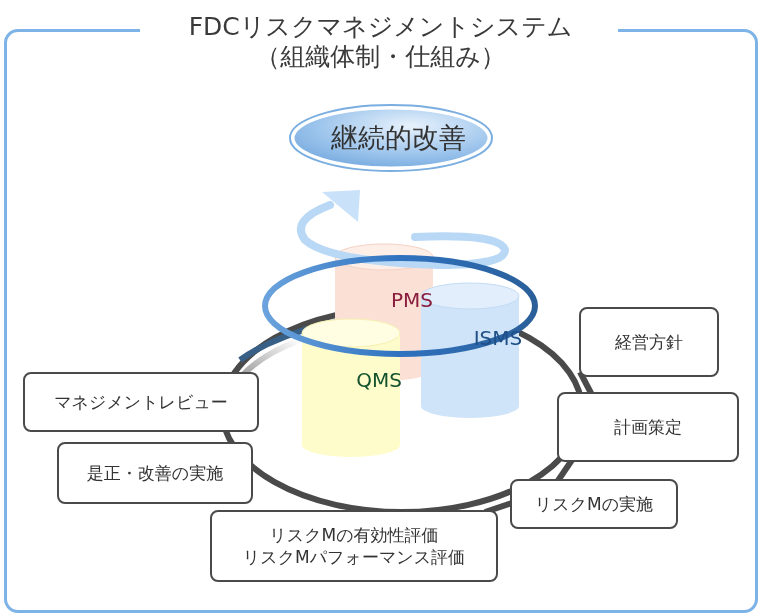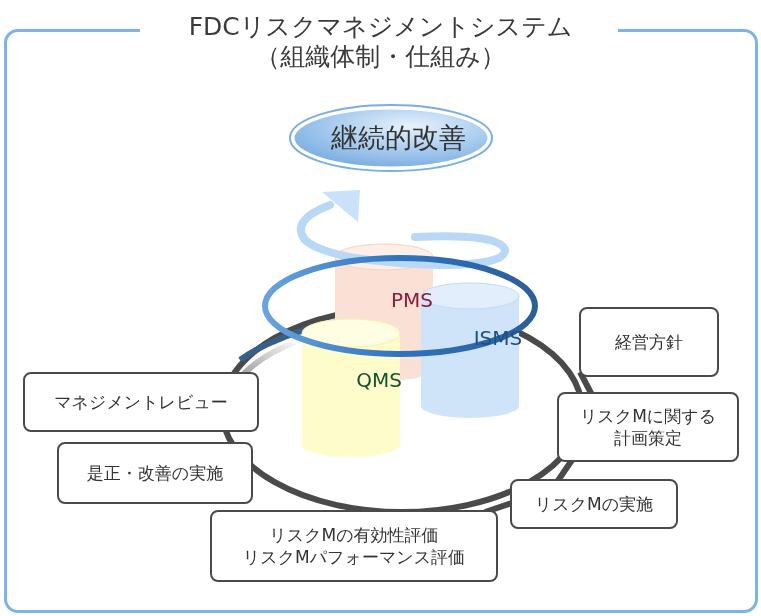--- a/index.html
+++ b/index.html
@@ -84,21 +84,20 @@
 <div class="cyl-label" style="left:335px; top:288px; color:#8a1c3c;">PMS</div>
 <div class="cyl-label" style="left:421px; top:326px; color:#1f4f86;">ISMS</div>
 <div class="cyl-label" style="left:302px; top:368px; color:#14532d;">QMS</div>
 
 <div class="pill-text">継続的改善</div>
 
 <div class="box" style="left:545px; top:307px; width:140px; height:70px;margin-left:34px;">
   <span>経営方針</span>
 </div>
 <div class="box" style="left:557px; top:392px; width:182px; height:70px;">
-  <span>リスクMに関する</span>
   <span>計画策定</span>
 </div>
 <div class="box" style="left:510px; top:479px; width:168px; height:50px;">
   <span>リスクMの実施</span>
 </div>
 <div class="box" style="left:210px; top:510px; width:288px; height:72px;">
   <span>リスクMの有効性評価</span>
   <span>リスクMパフォーマンス評価</span>
 </div>
 <div class="box" style="left:57px; top:442px; width:196px; height:62px;">

